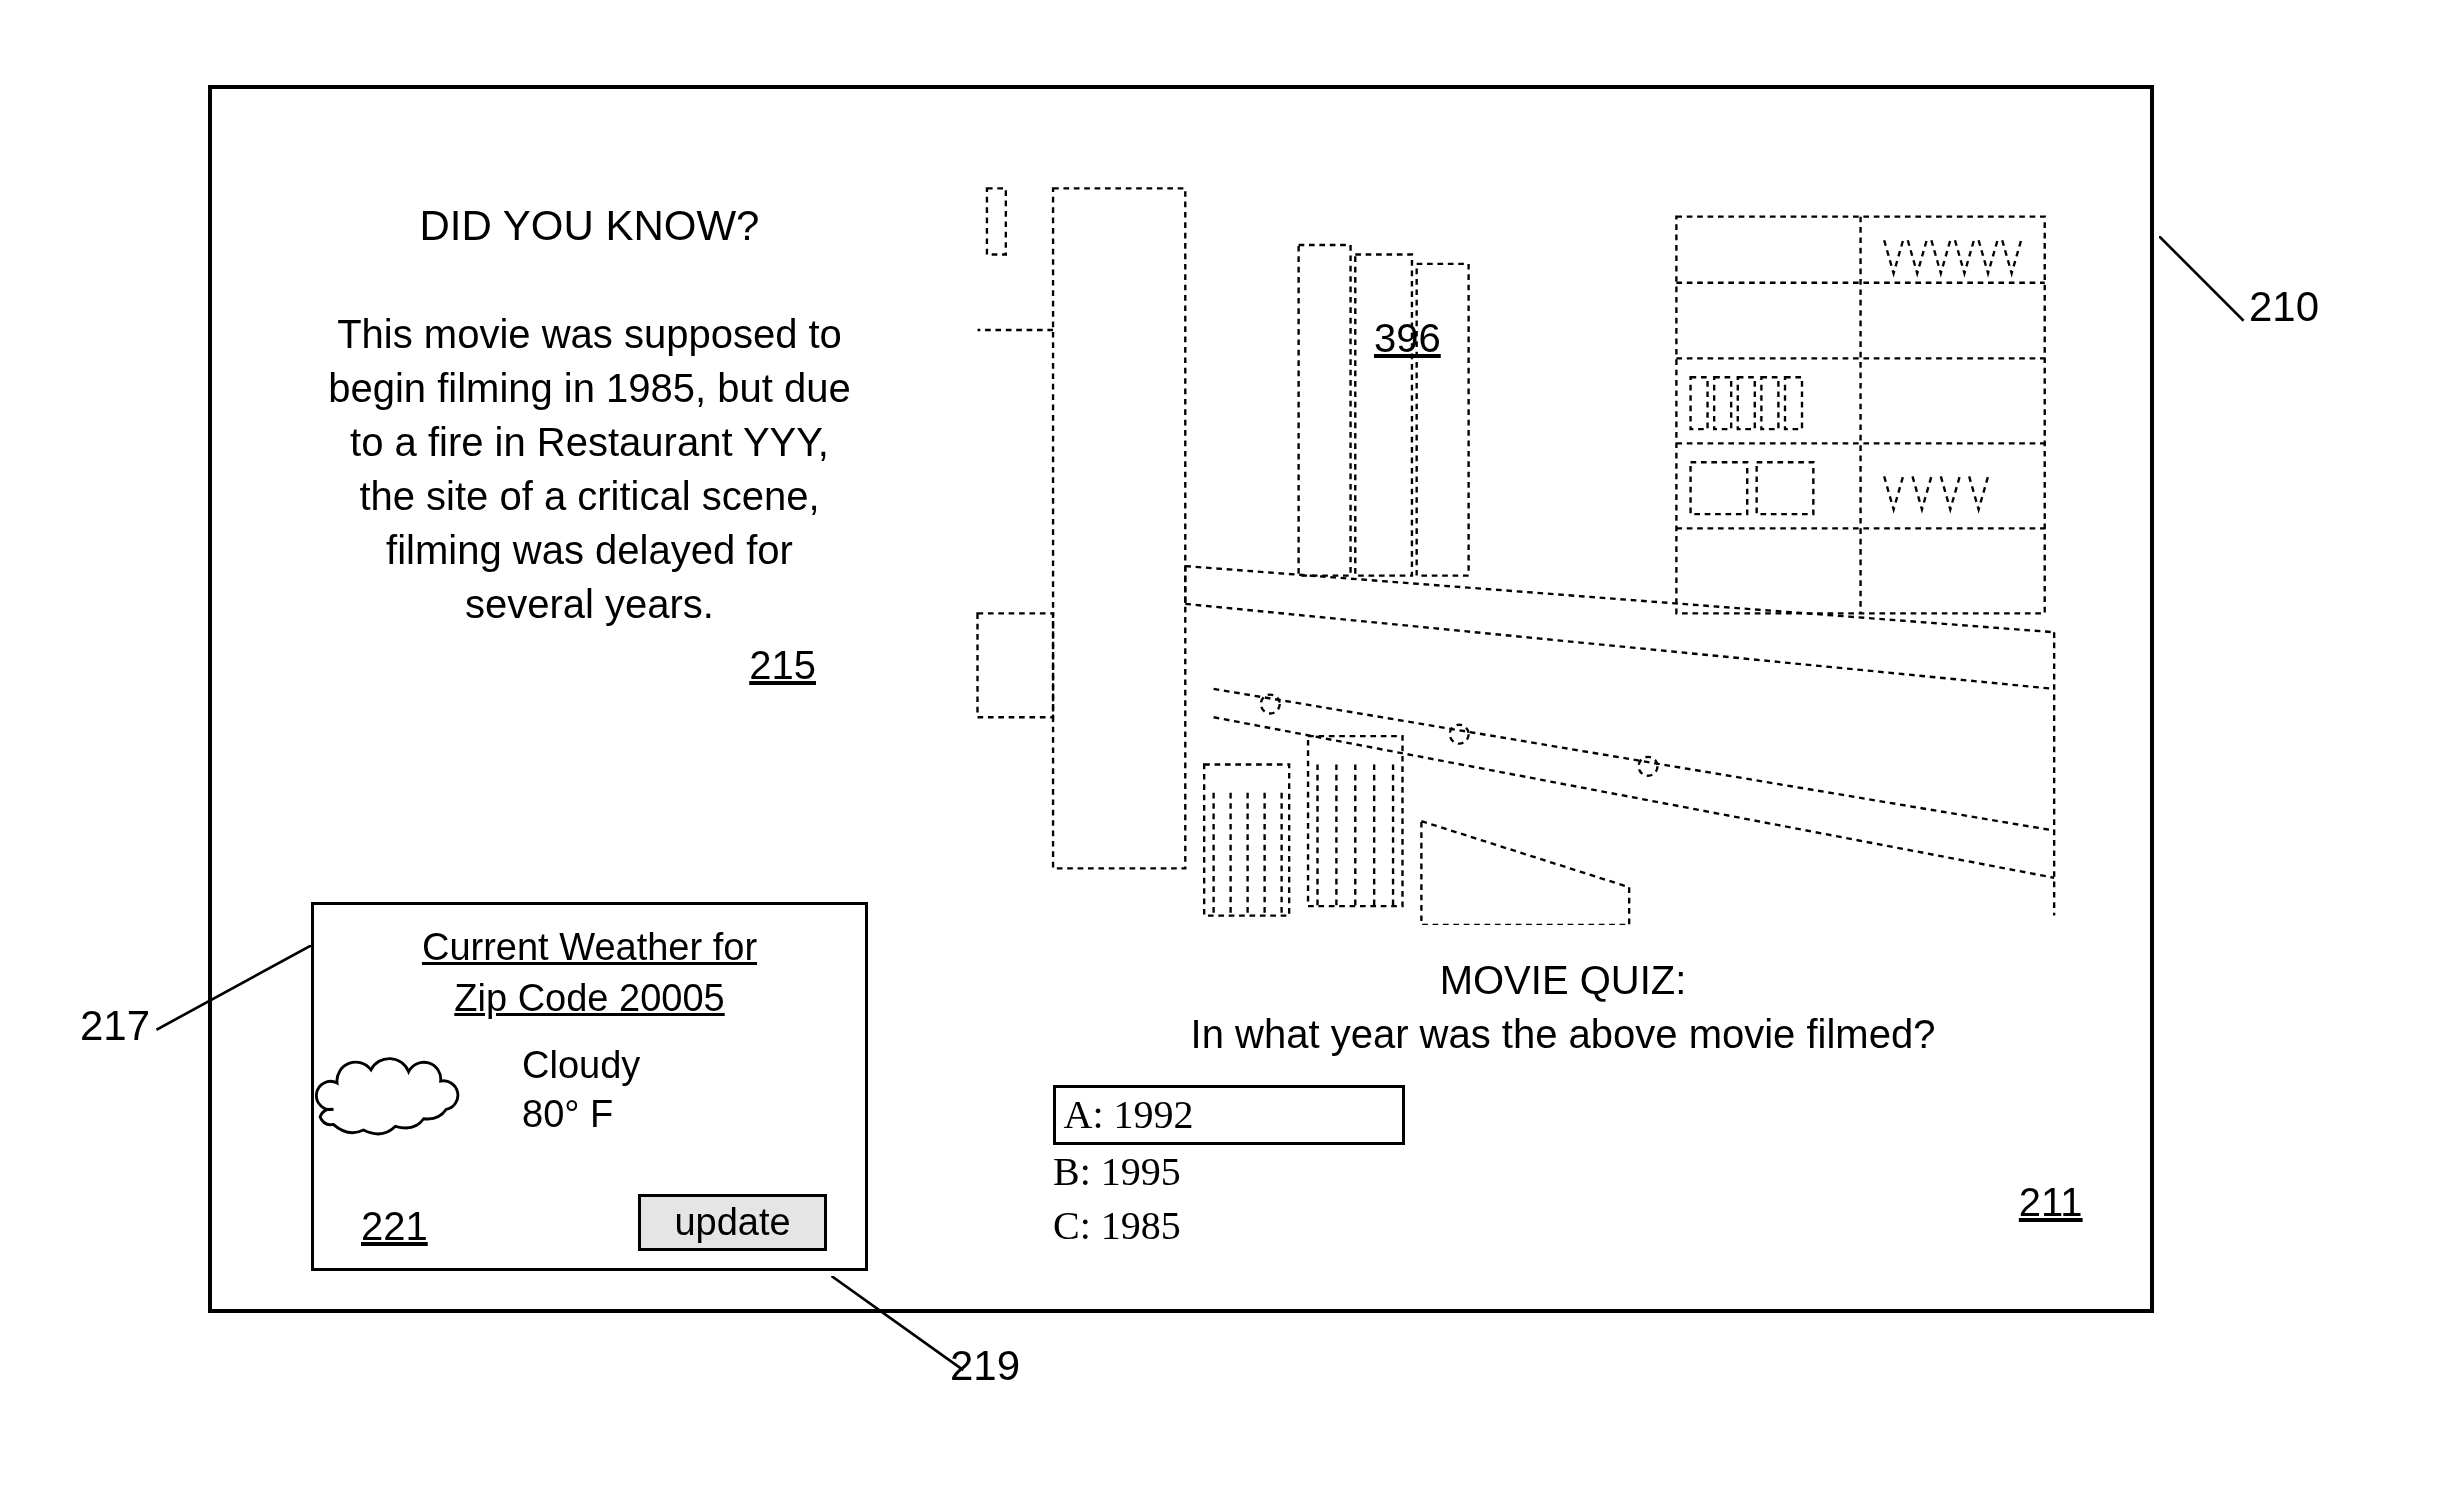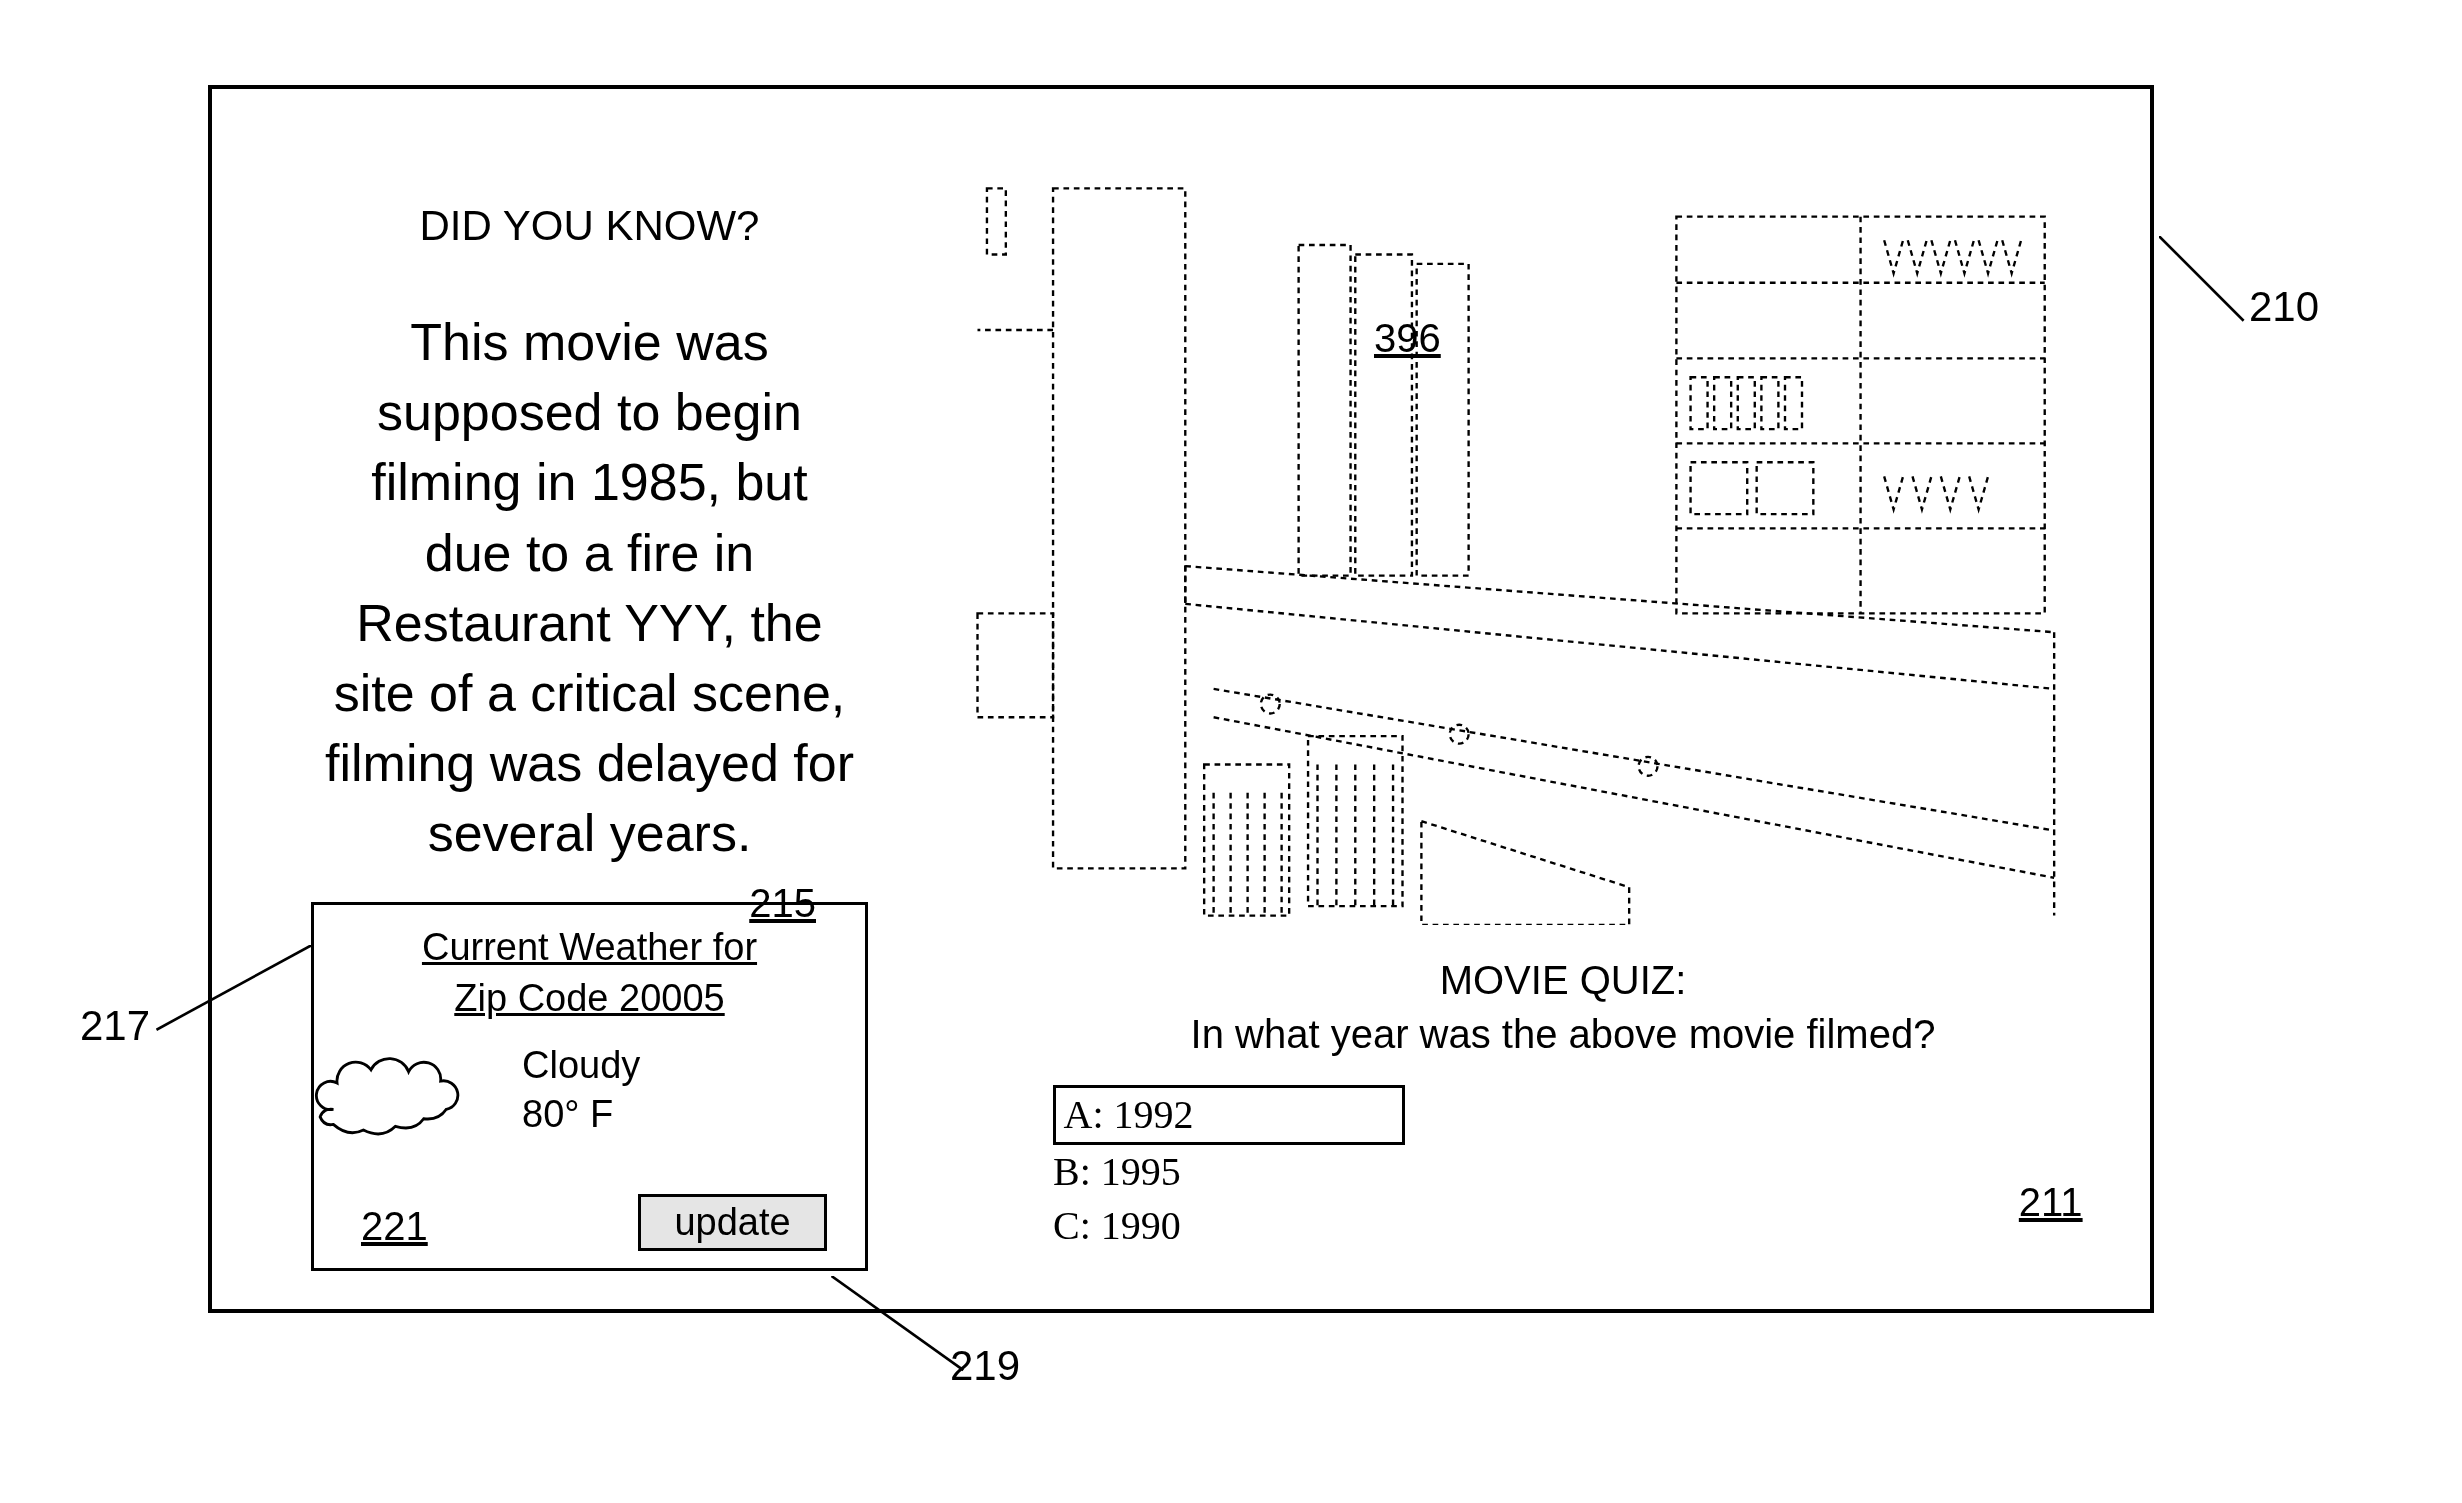--- a/index.html
+++ b/index.html
@@ -31,21 +31,21 @@
     left: 113px;
     top: 113px;
     width: 529px;
     text-align: center;
   }
   .trivia .heading {
     font-size: 42px;
     margin-bottom: 57px;
   }
   .trivia .body {
-    font-size: 52px;
+    font-size: 40px;
     line-height: 1.35;
   }
   .trivia .ref {
     position: absolute;
     right: 38px;
     bottom: -57px;
     font-size: 40px;
     text-decoration: underline;
   }
 
@@ -247,21 +247,21 @@
       </svg>
       <div class="ref">396</div>
     </div>
 
     <div class="quiz">
       <div class="heading">MOVIE QUIZ:</div>
       <div class="question">In what year was the above movie filmed?</div>
       <div class="answers">
         <div class="ans boxed">A: 1992</div><br>
         <div class="ans">B: 1995</div>
-        <div class="ans">C: 1990</div>
+        <div class="ans">C: 1985</div>
       </div>
       <div class="ref">211</div>
     </div>
 
     <div class="weather">
       <div class="title">
         <span>Current Weather for</span><br>
         <span>Zip Code 20005</span>
       </div>
       <div class="row">

